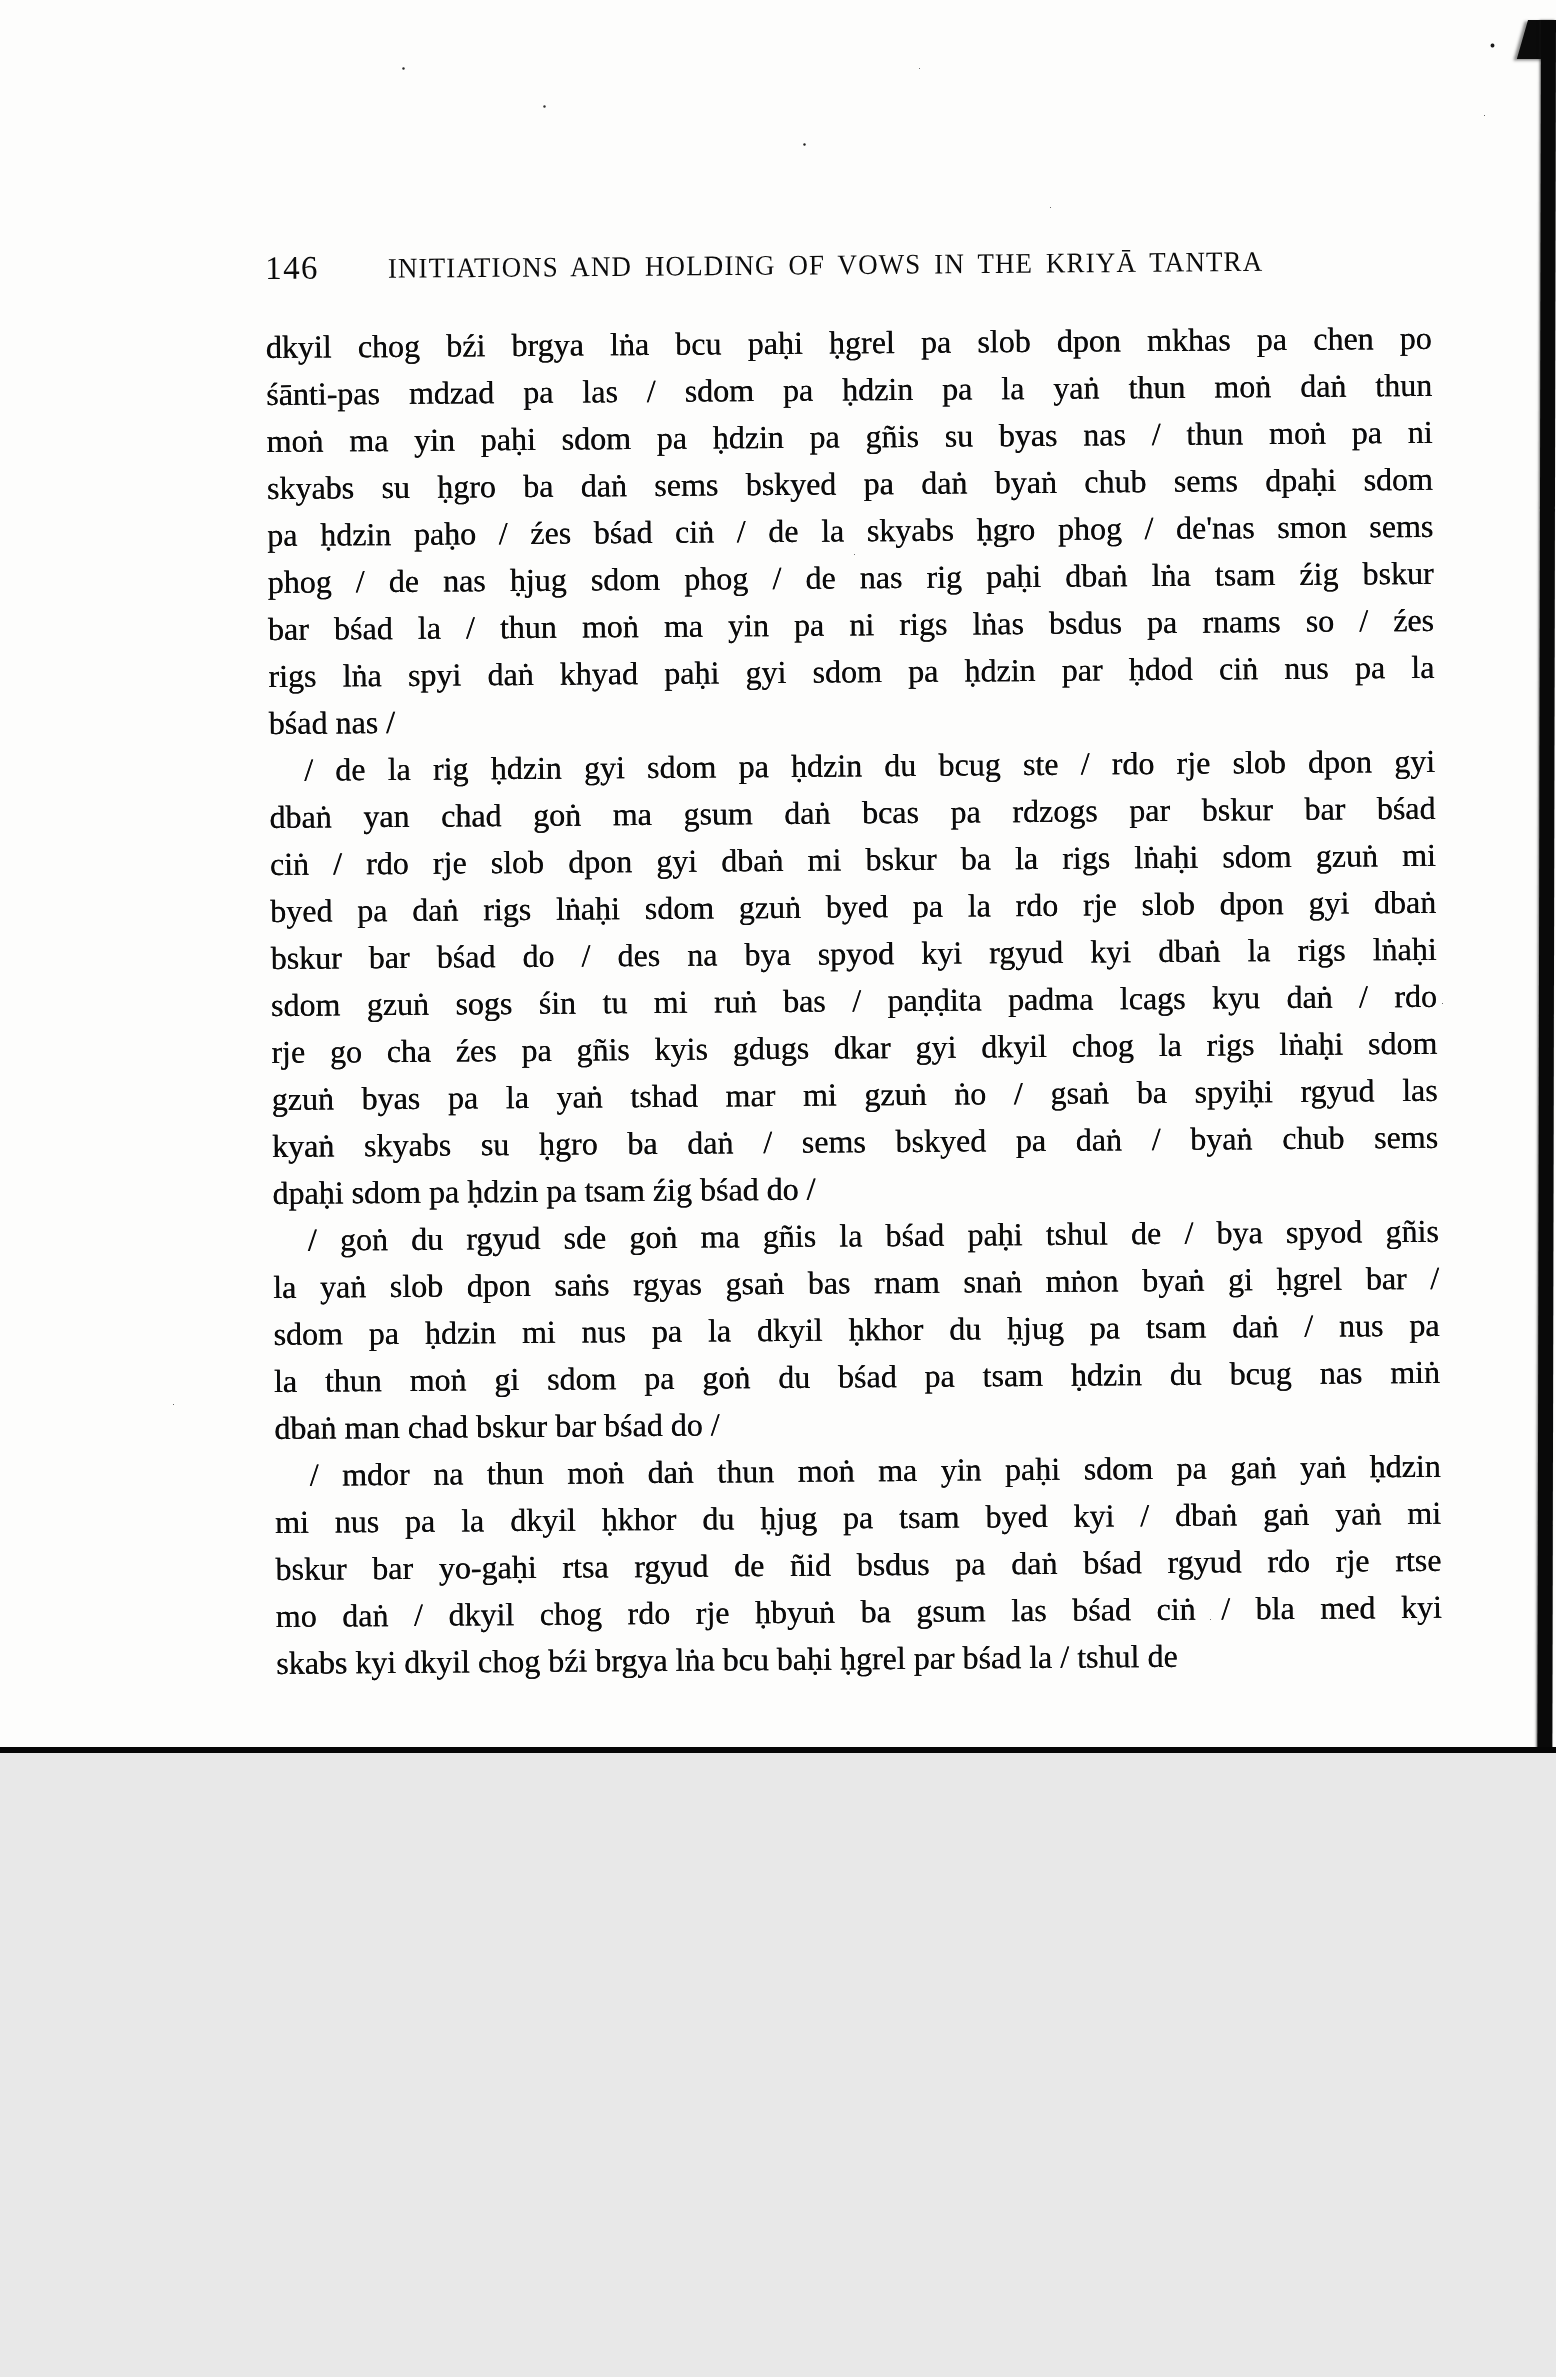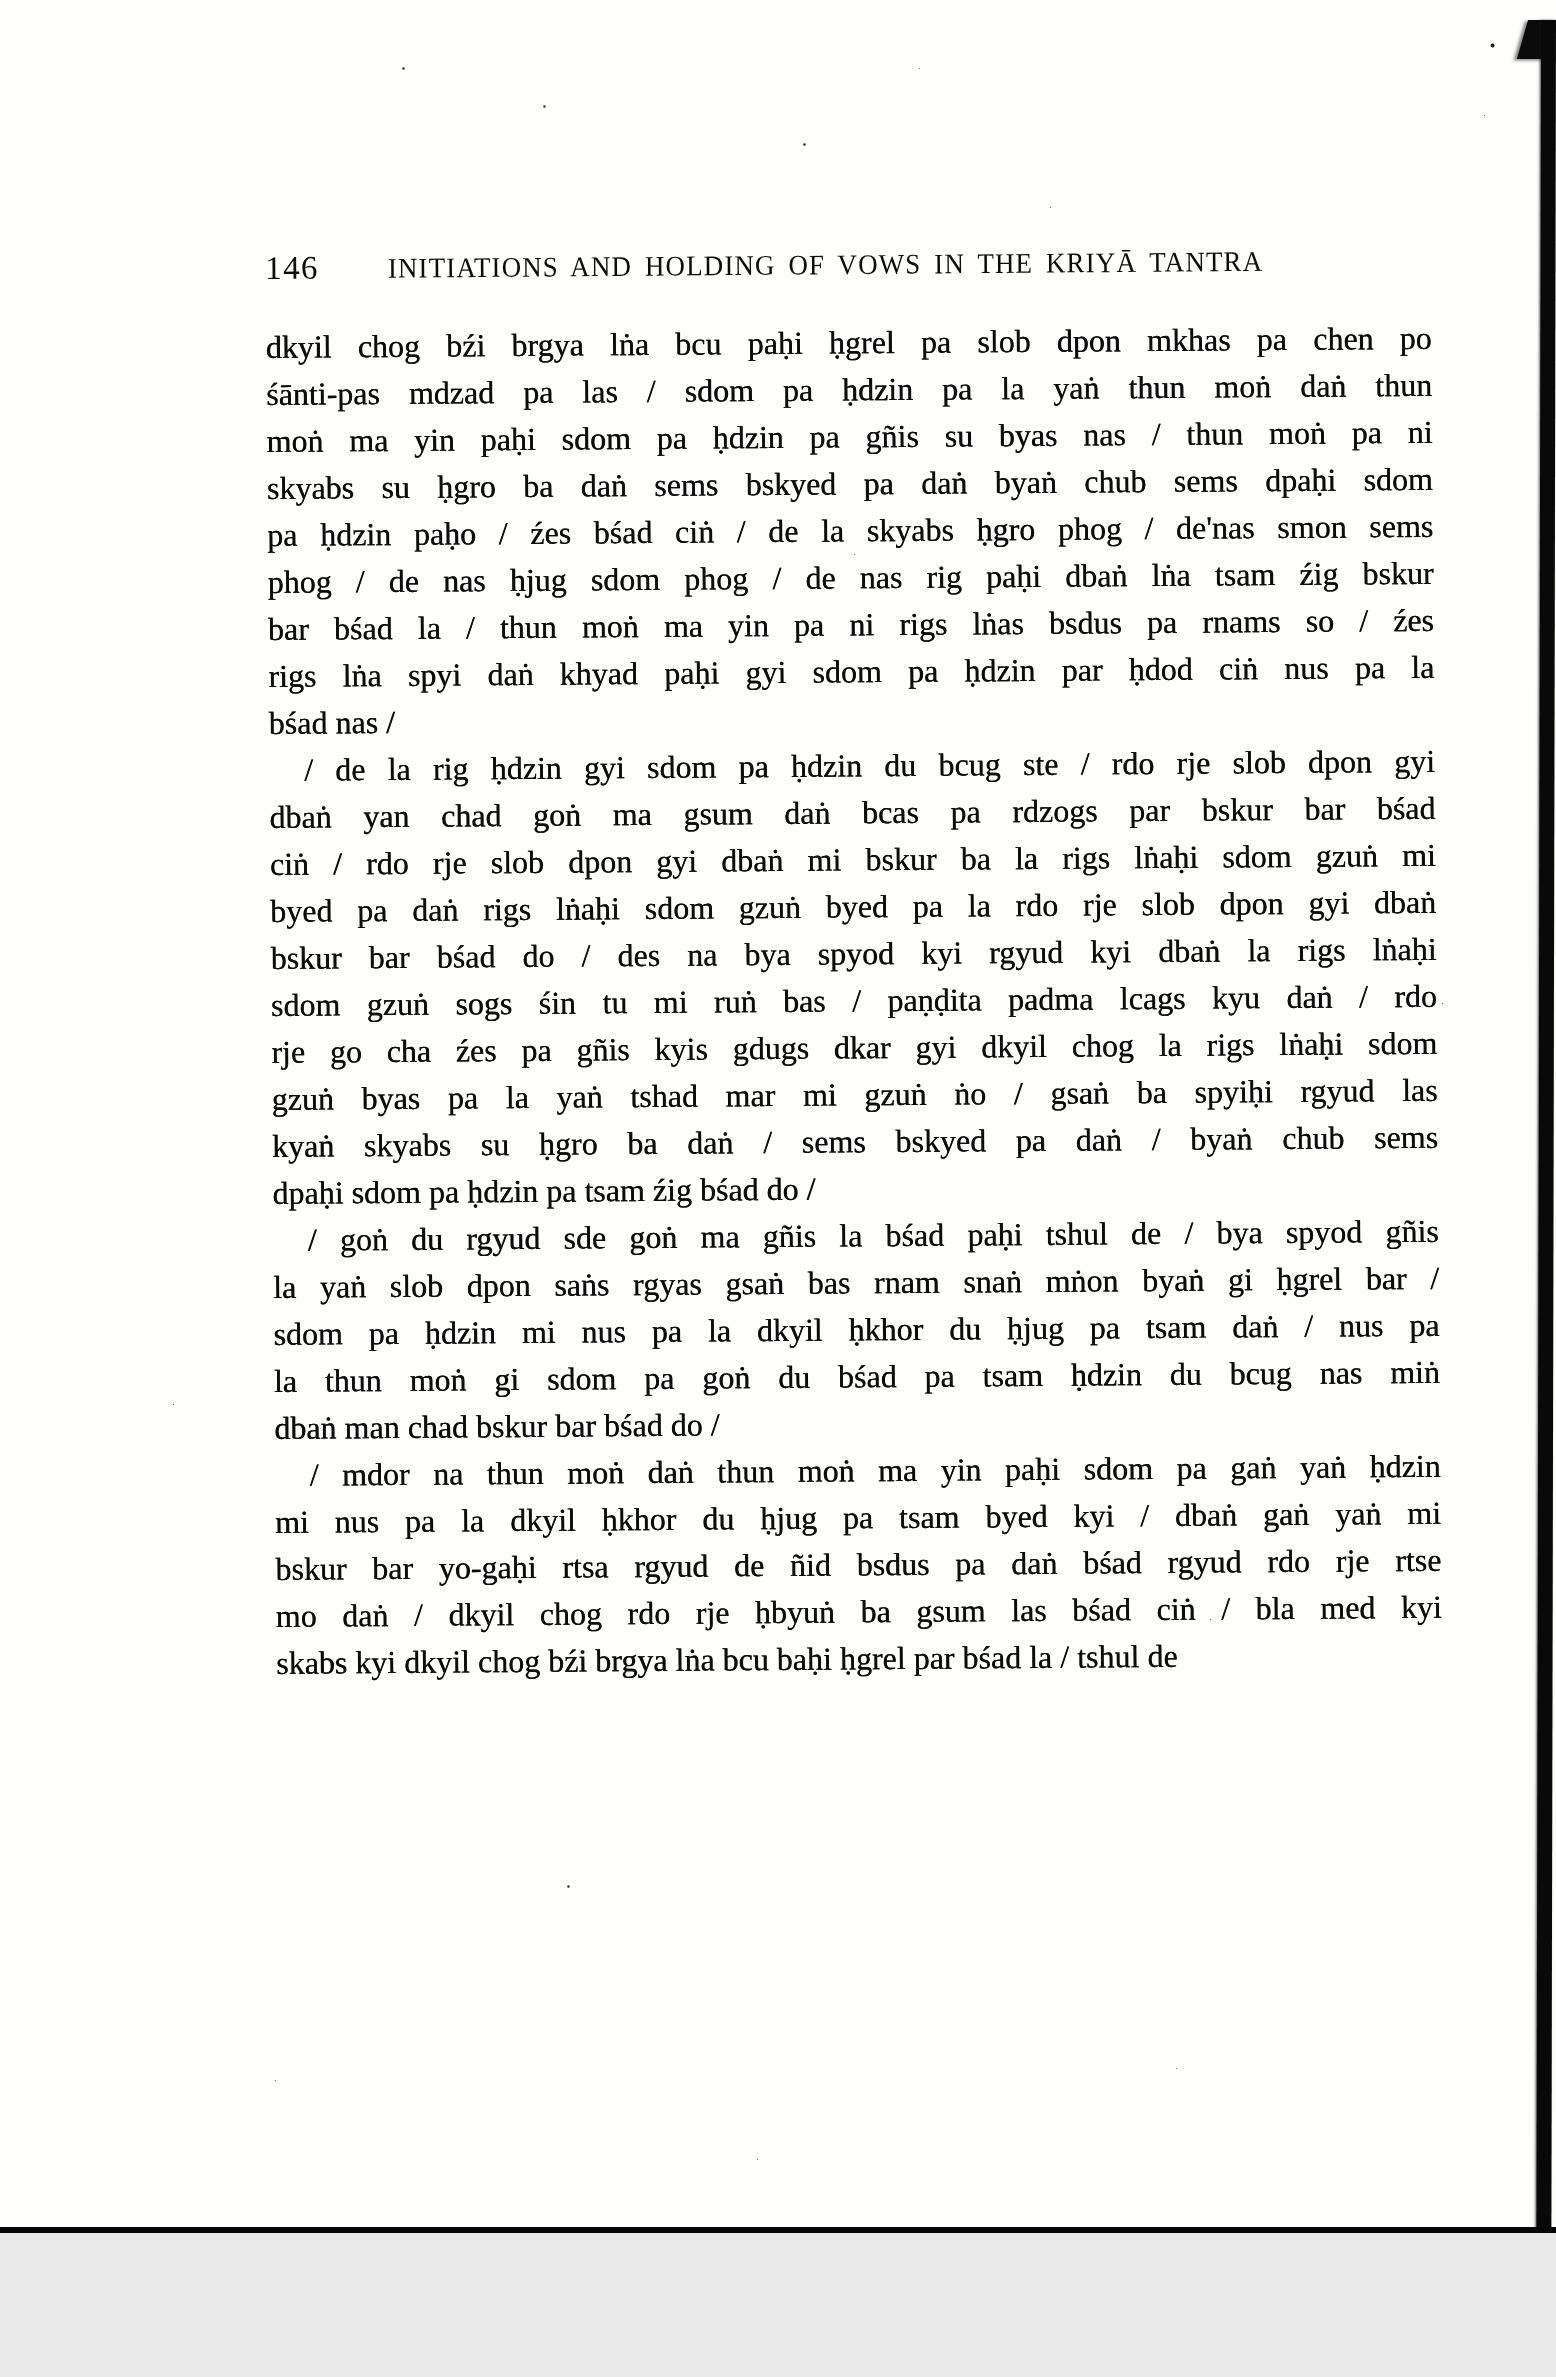--- a/index.html
+++ b/index.html
@@ -1,20 +1,20 @@
 <!DOCTYPE html>
 <html style="font-size:11.5px"><head>
 <meta charset="utf-8">
 <style>
   html, body { margin: 0; padding: 0; background: #e8e8e8; }
 
   .page {
     position: relative;
     width: 1557px;
-    height: 2233px;
+    height: 1753px;
     background: #fdfdfc;
     overflow: hidden;
     font-family: "Liberation Serif", "DejaVu Serif", serif;
     color: #0c0c0c;
   }
 
   
   .content {
     position: absolute;
     left: 265px;

